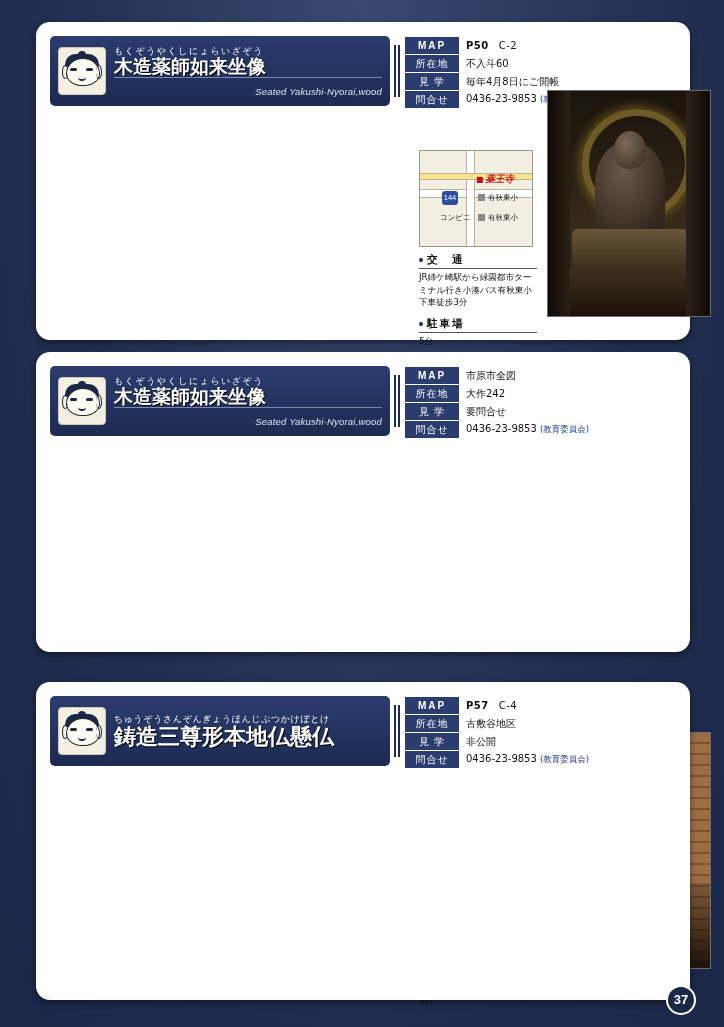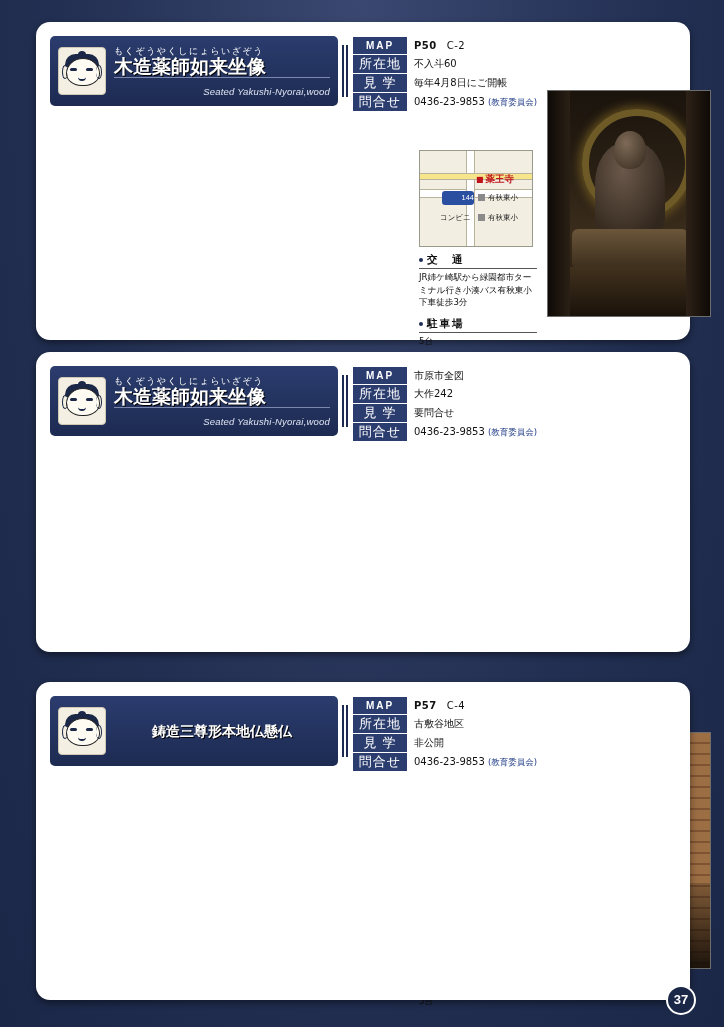--- a/index.html
+++ b/index.html
@@ -35,21 +35,21 @@
   #card3 { top: 682px; height: 318px; }
 
   
   .hdr {
     position: absolute;
     left: 14px; top: 14px;
     width: 626px; height: 70px;
     display: flex;
   }
   .hdr-left {
-    width: 288px;
+    width: 340px;
     background: linear-gradient(to bottom, #2b3c6e 0%, #1d2b52 100%);
     border-radius: 5px;
     display: flex;
     align-items: center;
     position: relative;
     overflow: hidden;
   }
   .buddha-icon {
     width: 46px; height: 46px;
     margin: 0 8px 0 8px;
@@ -158,21 +158,21 @@
   .info-table td {
     padding: 0;
     vertical-align: middle;
     height: 17px;
   }
   .info-table td.lbl {
     width: 54px;
     background: #2b3c6e;
     color: #fff;
     text-align: center;
-    font-size: 13px;
+    font-size: 10px;
     letter-spacing: 1px;
     border: 1px solid #ffffff;
     font-family: "DejaVu Sans", sans-serif;
   }
   .info-table td.lbl.map {
     font-family: "Liberation Sans", sans-serif;
     font-weight: bold;
     letter-spacing: 2px;
     font-size: 10px;
   }
@@ -243,26 +243,26 @@
     font-size: 8px;
     margin-right: 2px;
   }
   .mm-sq {
     position: absolute;
     width: 7px; height: 7px;
     background: #8a8a8a;
   }
   .mm-shield {
     position: absolute;
-    width: 32px; height: 14px;
+    width: 16px; height: 14px;
     background: #2b4fa0;
     border-radius: 3px;
     color: #fff;
     font-size: 7.5px;
-    text-align: right;
+    text-align: center;
     line-height: 14px;
     font-family: "Liberation Sans", sans-serif;
   }
   .mm-circle {
     position: absolute;
     width: 15px; height: 15px;
     border-radius: 50%;
     background: #1f6b3c;
     color: #fff;
     font-size: 8px;
@@ -470,21 +470,21 @@
         </tr>
       </tbody>
         </table>
     </div>
 
 
     <div class="minimap" id="map1">
       <div class="mm-road" style="left:0;top:38px;width:112px;height:7px;"></div>
       <div class="mm-road v" style="left:46px;top:0;width:7px;height:95px;"></div>
       <div class="mm-road yellow" style="left:0;top:22px;width:112px;height:5px;"></div>
-      <div class="mm-temple" style="left:56px;top:22px;">薬王寺</div>
+      <div class="mm-temple" style="left:56px;top:22px;font-style:italic;">薬王寺</div>
       <div class="mm-sq" style="left:58px;top:43px;"></div>
       <div class="mm-lbl" style="left:68px;top:42px;">有秋東小</div>
       <div class="mm-sq" style="left:58px;top:63px;"></div>
       <div class="mm-lbl" style="left:68px;top:62px;">有秋東小</div>
       <div class="mm-shield" style="left:22px;top:40px;">144</div>
       <div class="mm-lbl" style="left:20px;top:62px;line-height:9px;">コンビニ</div>
     </div>
 
     <div class="acc" id="acc1">
       <div class="acc-head">交　通</div>
@@ -595,21 +595,22 @@
           <div class="bump"></div>
             <div class="hair"></div>
             <div class="face"></div>
           <div class="ear l"></div>
             <div class="ear r"></div>
           <div class="eye l"></div>
             <div class="eye r"></div>
             <div class="mouth"></div>
         </div>
         <div class="title-wrap">
-          <div class="title-ja" style="font-size:14px;text-align:center;">鋳造三尊形本地仏懸仏</div>
+          <div class="furigana" style="letter-spacing:0.6px;">ちゅうぞうさんぞんぎょうほんじぶつかけぼとけ</div>
+          <div class="title-ja" style="font-size:22px;">鋳造三尊形本地仏懸仏</div>
         </div>
       </div>
       <div class="sep-bars">
           <i></i>
           <i></i>
         </div>
       <table class="info-table">
         <tbody>
             <tr>
           <td class="lbl map">MAP</td>

